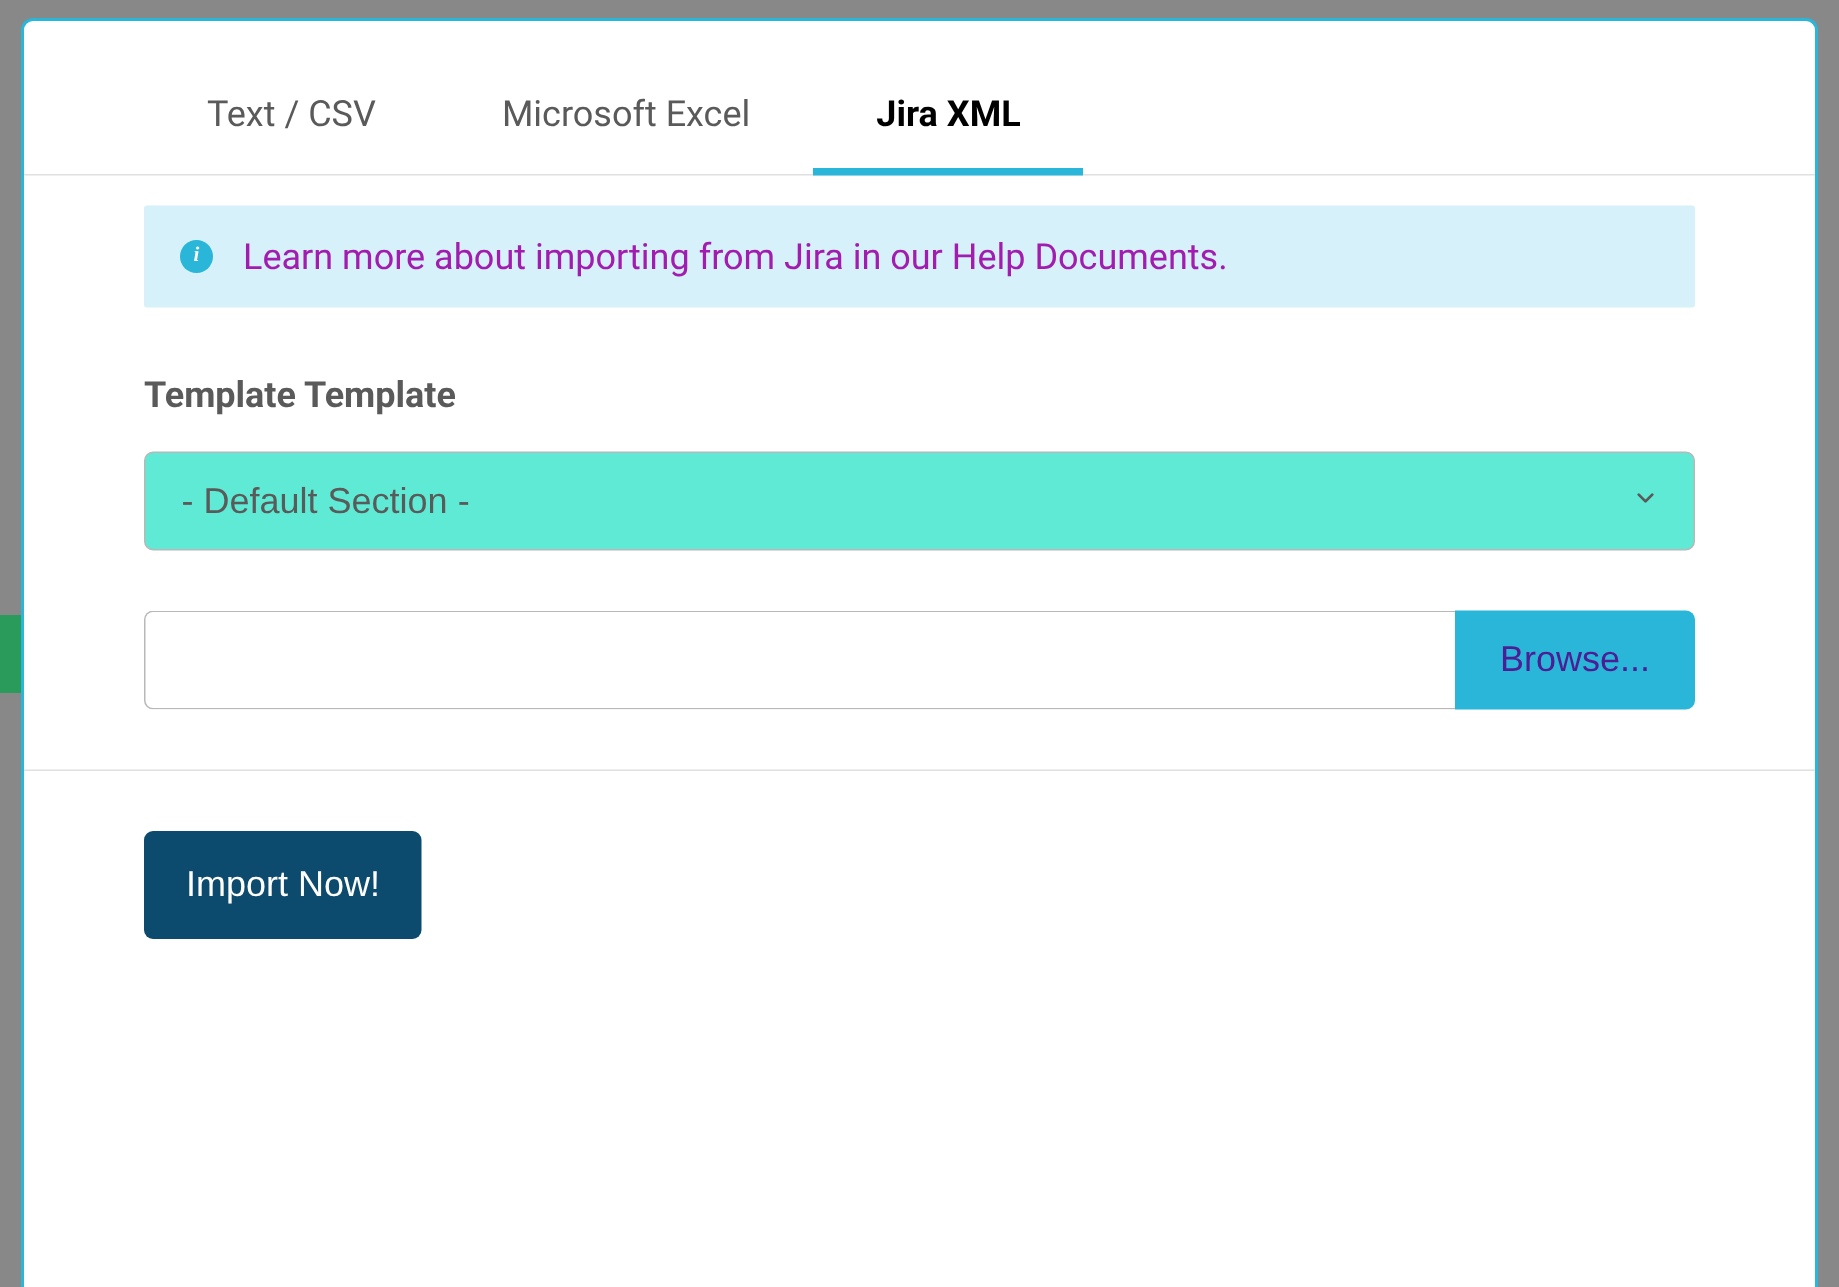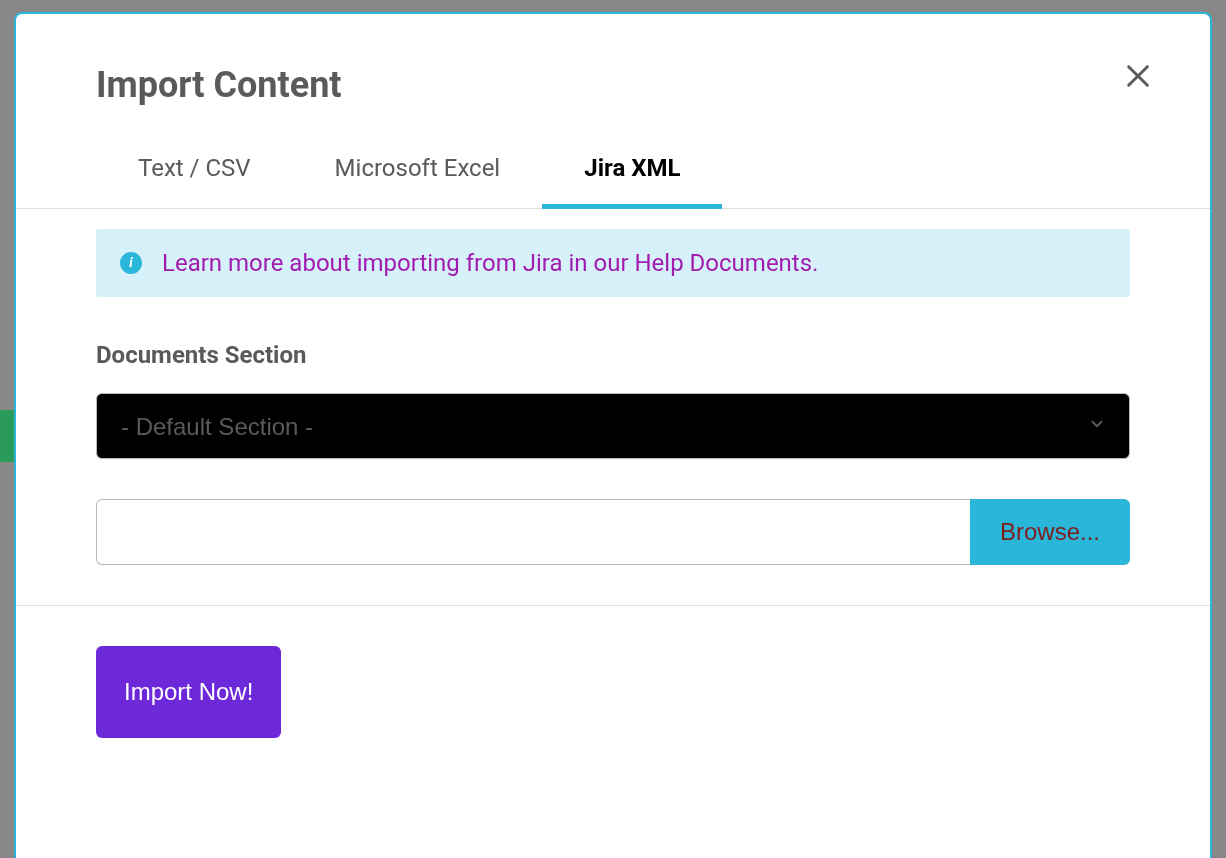--- a/index.html
+++ b/index.html
@@ -128,21 +128,21 @@
       width: 100%;
     }
     .select {
       width: 100%;
       height: 66px;
       border: 1px solid #b8b8b8;
       border-radius: 6px;
       padding: 0 50px 0 24px;
       font-size: 24px;
       color: #5a5a5a;
-      background: #000000;
+      background: #5eead4;
       appearance: none;
       cursor: pointer;
       outline: none;
     }
     .select-chevron {
       position: absolute;
       right: 24px;
       top: 50%;
       transform: translateY(-50%);
       pointer-events: none;
@@ -163,74 +163,65 @@
       border-right: none;
       border-top-left-radius: 6px;
       border-bottom-left-radius: 6px;
       padding: 0 20px;
       font-size: 22px;
       outline: none;
       color: #5a5a5a;
     }
     .browse-btn {
       background: #29b6d8;
-      color: #7f1d1d;
+      color: #4c1d95;
       border: none;
       font-size: 24px;
       padding: 0 30px;
       height: 66px;
       border-top-right-radius: 6px;
       border-bottom-right-radius: 6px;
       cursor: pointer;
     }
     .modal-footer {
       border-top: 1px solid #e0e0e0;
       padding: 40px 80px;
       margin-top: 2px;
     }
     .import-btn {
-      background: #6d28d9;
+      background: #0c4a6e;
       color: #fff;
       border: none;
       font-size: 24px;
-      padding: 32px 28px;
+      padding: 22px 28px;
       border-radius: 6px;
       cursor: pointer;
     }
   </style>
 </head>
 <body>
 
 <div class="green-stripe"></div>
 
 <div class="modal">
-  <div class="modal-header">
-    <h1 class="modal-title">Import Content</h1>
-    <div class="close-btn">
-      <svg viewBox="0 0 24 24" fill="none" stroke="currentColor" stroke-width="2.5" stroke-linecap="round">
-        <line x1="4" y1="4" x2="20" y2="20"></line>
-        <line x1="20" y1="4" x2="4" y2="20"></line>
-      </svg>
-    </div>
-  </div>
 
   <div class="tabs">
     <div class="tab">Text / CSV</div>
     <div class="tab">Microsoft Excel</div>
     <div class="tab active">Jira XML</div>
   </div>
 
   <div class="modal-body">
     <div class="info-banner">
       <div class="info-icon">i</div>
       <a class="info-link">Learn more about importing from Jira in our Help Documents.</a>
     </div>
 
     <div class="form-group">
-      <label class="form-label">Documents Section</label>
+      <label class="form-label">Template Template</label>
       <div class="select-wrap">
         <select class="select">
           <option>- Default Section -</option>
         </select>
         <span class="select-chevron">
           <svg viewBox="0 0 24 24" fill="none" stroke="currentColor" stroke-width="2.5" stroke-linecap="round" stroke-linejoin="round">
             <polyline points="6 9 12 15 18 9"></polyline>
           </svg>
         </span>
       </div>

